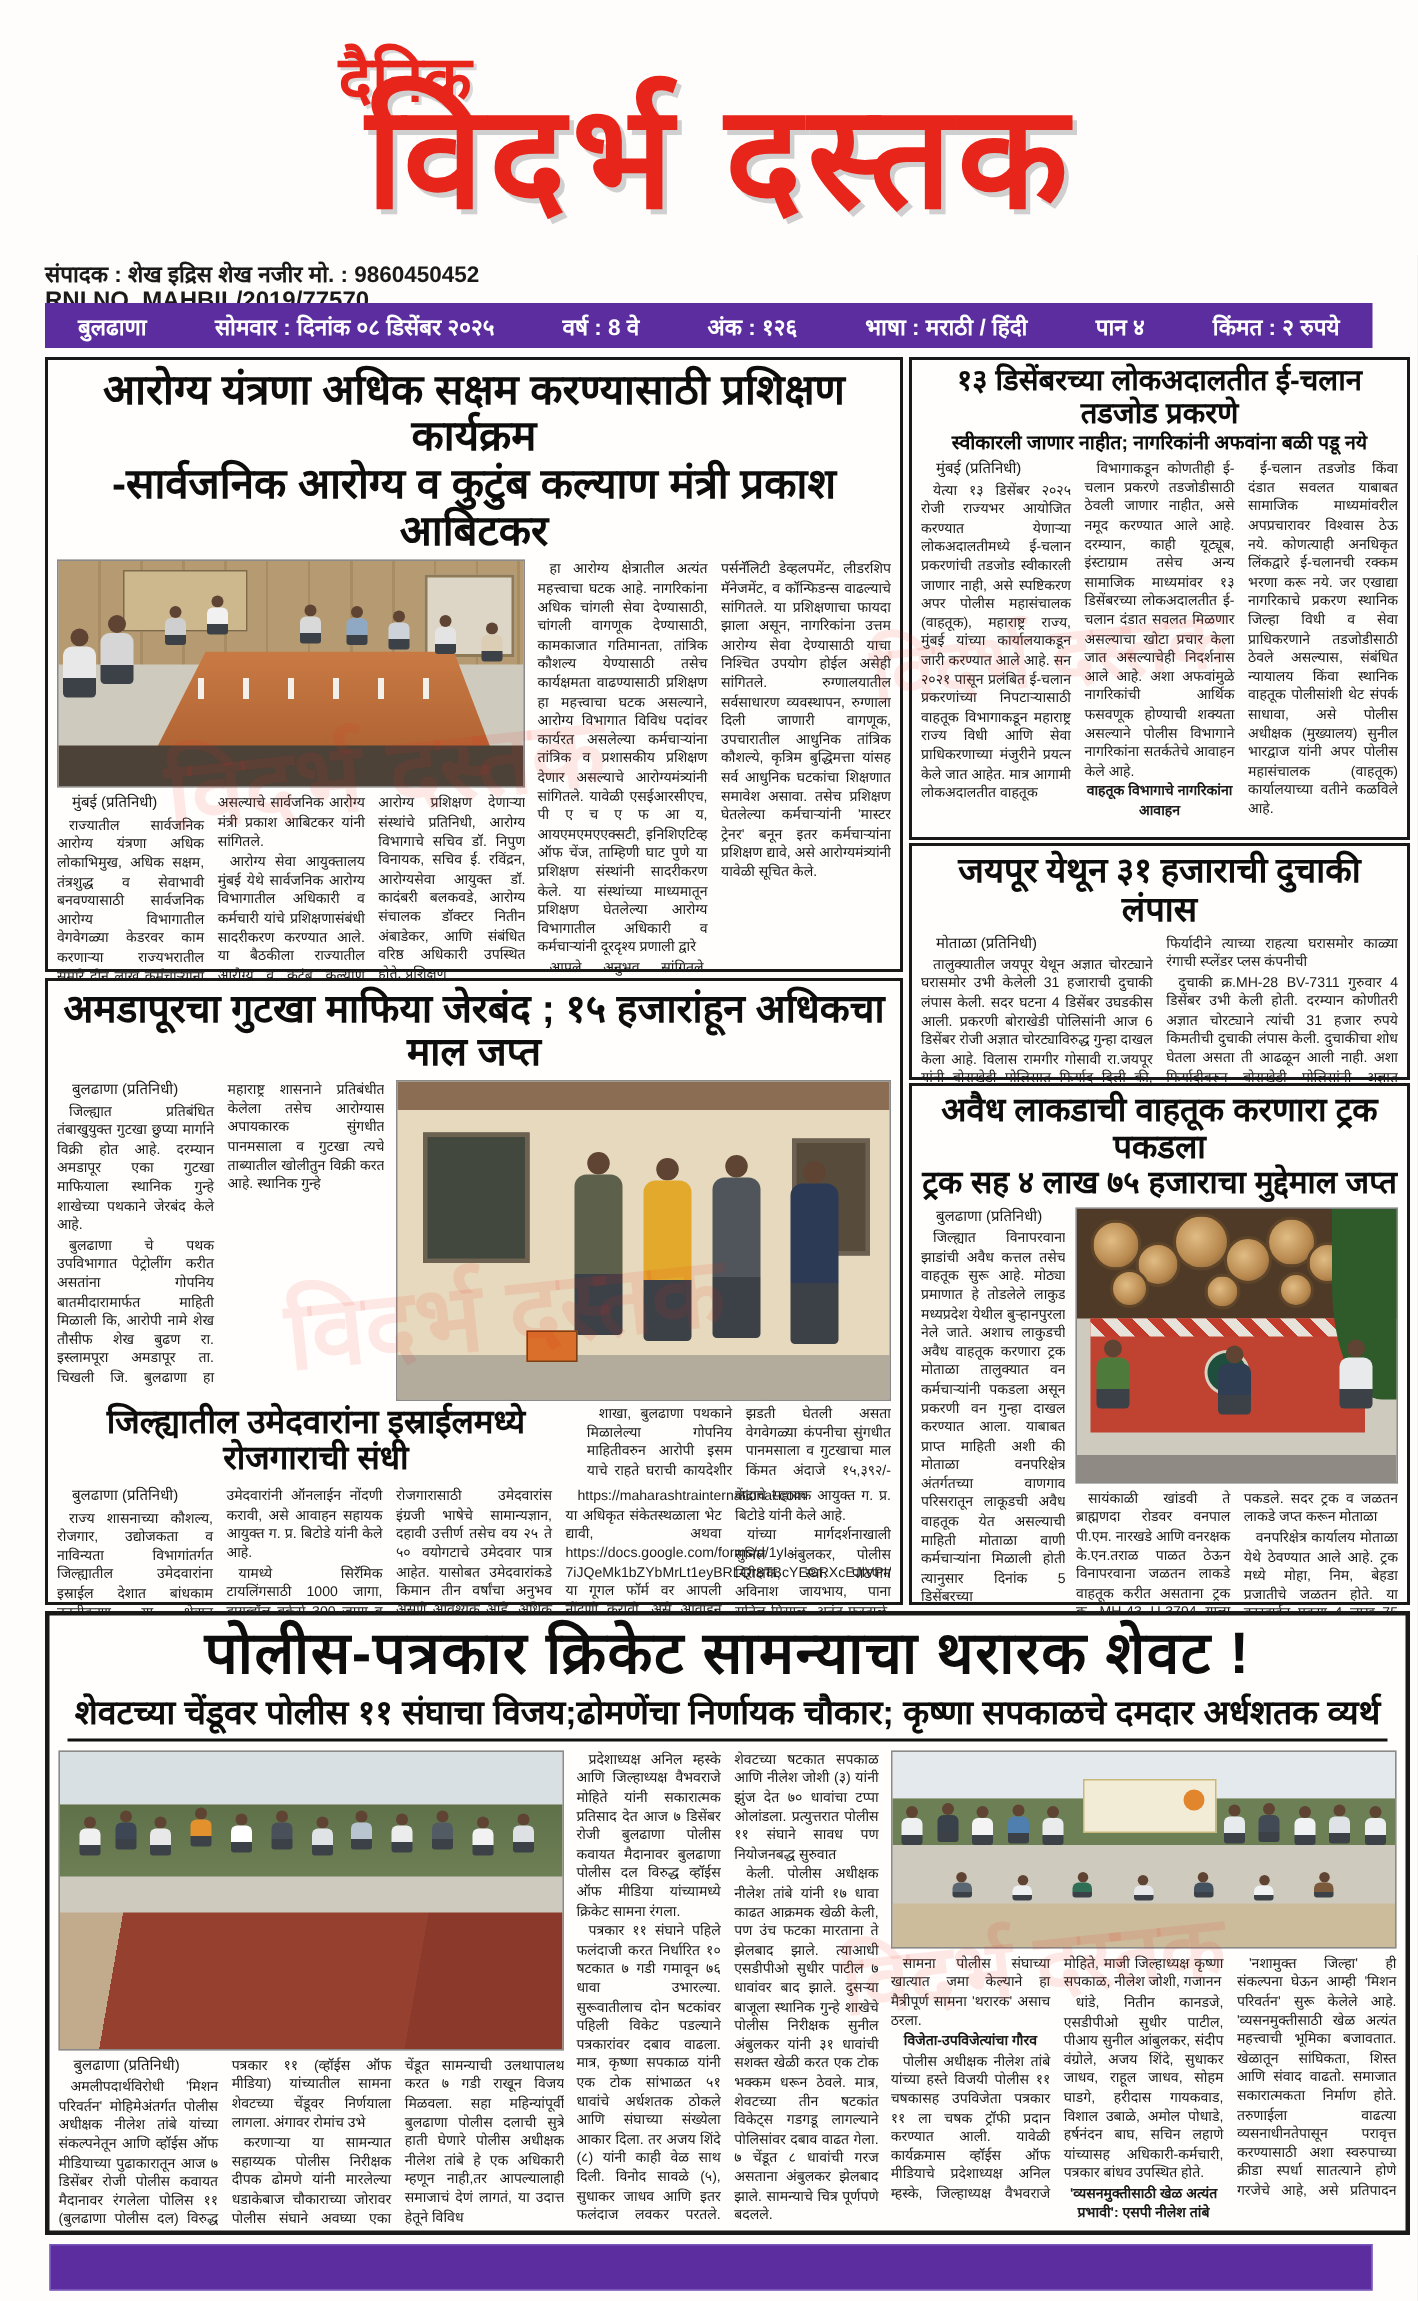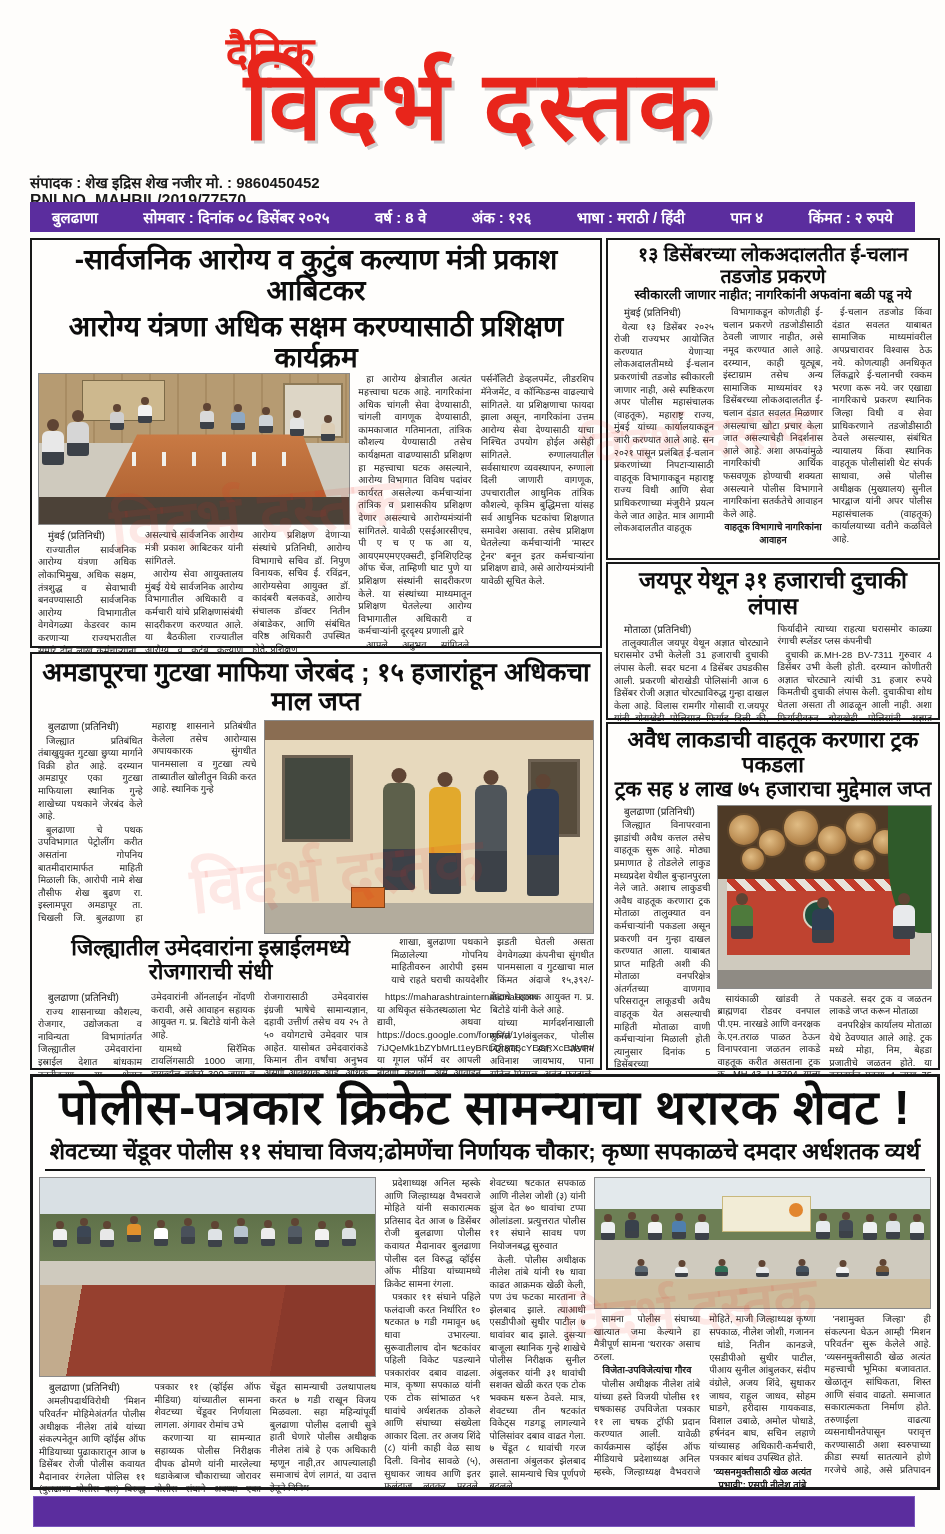--- a/index.html
+++ b/index.html
@@ -94,22 +94,22 @@
       <span>सोमवार : दिनांक ०८ डिसेंबर २०२५</span>
       <span>वर्ष : 8 वे</span>
       <span>अंक : १२६</span>
       <span>भाषा : मराठी / हिंदी</span>
       <span>पान ४</span>
       <span>किंमत : २ रुपये</span>
     </div>
   </div>
 
   <div class="box" style="left:30px;top:238px;width:572px;height:410px;">
+    <div class="hl" style="font-size:28px;">आरोग्य यंत्रणा अधिक सक्षम करण्यासाठी प्रशिक्षण कार्यक्रम</div>
     <div class="hl" style="font-size:28px;margin-bottom:4px;">-सार्वजनिक आरोग्य व कुटुंब कल्याण मंत्री प्रकाश आबिटकर</div>
-    <div class="hl" style="font-size:28px;">आरोग्य यंत्रणा अधिक सक्षम करण्यासाठी प्रशिक्षण कार्यक्रम</div>
     <div style="display:flex;gap:8px;height:306px;">
       <div style="width:57%;display:flex;flex-direction:column;gap:4px;">
         <div class="photo" style="height:150px;">
           <div class="m-wall"></div>
           <div class="m-board"></div>
           <div class="m-win"></div>
           <div class="m-table"></div>
           <div class="m-floor"></div>
           <div class="m-bottles"></div>
           <i class="pr med" style="--c:#e8e8e8;left:1%;top:30%;"></i>
@@ -221,21 +221,21 @@
     <div class="body-cols" style="column-count:5;height:118px;margin-top:3px;">
       <p class="dl">बुलढाणा (प्रतिनिधी)</p>
       <p>राज्य शासनाच्या कौशल्य, रोजगार, उद्योजकता व नाविन्यता विभागांतर्गत जिल्ह्यातील उमेदवारांना इस्राईल देशात बांधकाम नुतनीकरण या क्षेत्रात रोजगाराची संधी उपलब्ध करण्यात आली आहे. पात्र उमेदवारांनी ऑनलाईन नोंदणी करावी, असे आवाहन सहायक आयुक्त ग. प्र. बिटोडे यांनी केले आहे.</p>
       <p>यामध्ये सिरॅमिक टायलिंगसाठी 1000 जागा, ड्रायव्हॉल वर्कर्स 300 जागा व मेसनच्या 300 जागांची भरती करण्यात येणार आहे. या रोजगारासाठी उमेदवारांस इंग्रजी भाषेचे सामान्यज्ञान, दहावी उत्तीर्ण तसेच वय २५ ते ५० वयोगटाचे उमेदवार पात्र आहेत. यासोबत उमेदवारांकडे किमान तीन वर्षांचा अनुभव असणे आवश्यक आहे. अधिक माहिती व नोंदणीसाठी</p>
       <p>https://maharashtrainternational.com या अधिकृत संकेतस्थळाला भेट द्यावी, अथवा https://docs.google.com/forms/d/1yI-7iJQeMk1bZYbMrLt1eyBRLQr8TBcYEGRXcEJlVPI/edit या गूगल फॉर्म वर आपली नोंदणी करावी, असे आवाहन जिल्हा कौशल्य विकास, रोजगार व उद्योजकता मार्गदर्शन केंद्राचे सहायक आयुक्त ग. प्र. बिटोडे यांनी केले आहे.</p>
       <p>यांच्या मार्गदर्शनाखाली सुनिल अंबुलकर, पोलीस निरीक्षक, स्था. पाठपान अविनाश जायभाय, पाना सुनिल मिसाळ, अनंत फरताळे, स्थानिक गुन्हे शाखा बुलढाणा यांनी पार पाडली.</p>
     </div>
   </div>
 
   <div class="box" style="left:30px;top:1074px;width:910px;height:416px;border-width:3px;">
-    <div class="hl" style="font-size:48px;letter-spacing:1px;">पोलीस-पत्रकार क्रिकेट सामन्याचा थरारक शेवट !</div>
+    <div class="hl" style="font-size:39px;letter-spacing:1px;">पोलीस-पत्रकार क्रिकेट सामन्याचा थरारक शेवट !</div>
     <div class="hl" style="font-size:22.5px;margin:4px 6px 6px;padding-bottom:5px;border-bottom:2px solid #111;">शेवटच्या चेंडूवर पोलीस ११ संघाचा विजय;ढोमणेंचा निर्णायक चौकार; कृष्णा सपकाळचे दमदार अर्धशतक व्यर्थ</div>
     <div style="display:flex;gap:8px;height:322px;">
 
       <div style="width:38.5%;display:flex;flex-direction:column;gap:4px;">
         <div class="photo" style="height:198px;">
           <div class="c-sky"></div>
           <div class="c-trees"></div>
           <div class="c-carpet"></div>
           <i class="pr" style="--c:#f0f0f0;left:4%;top:22%;"></i>
           <i class="pr" style="--c:#3c4654;left:11%;top:20%;"></i>

